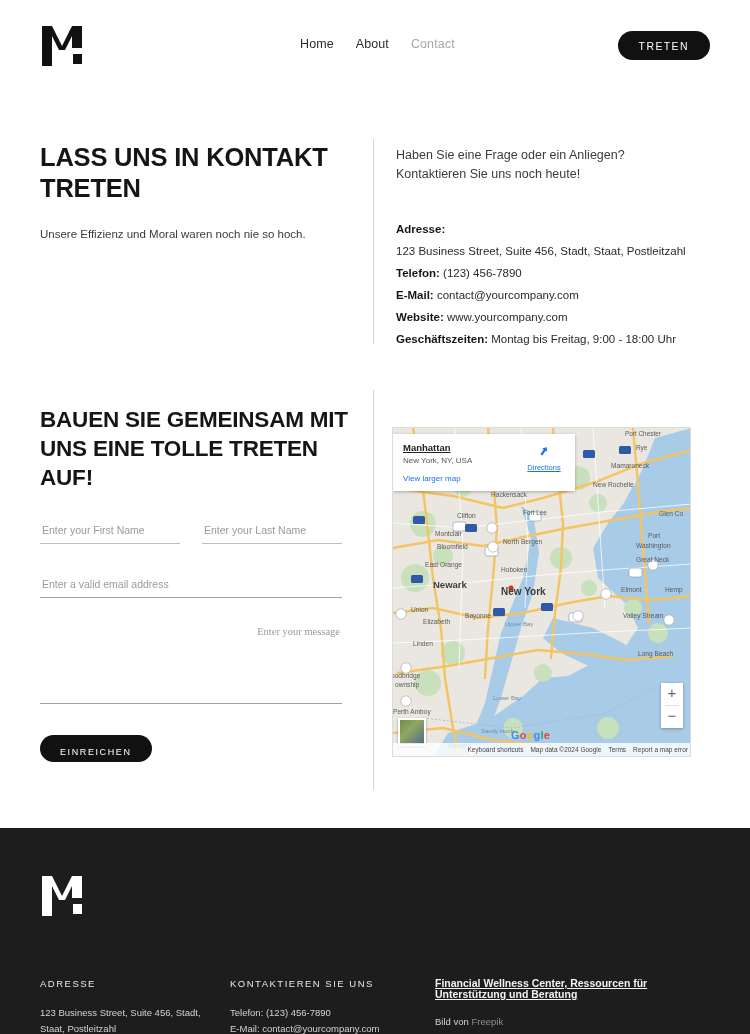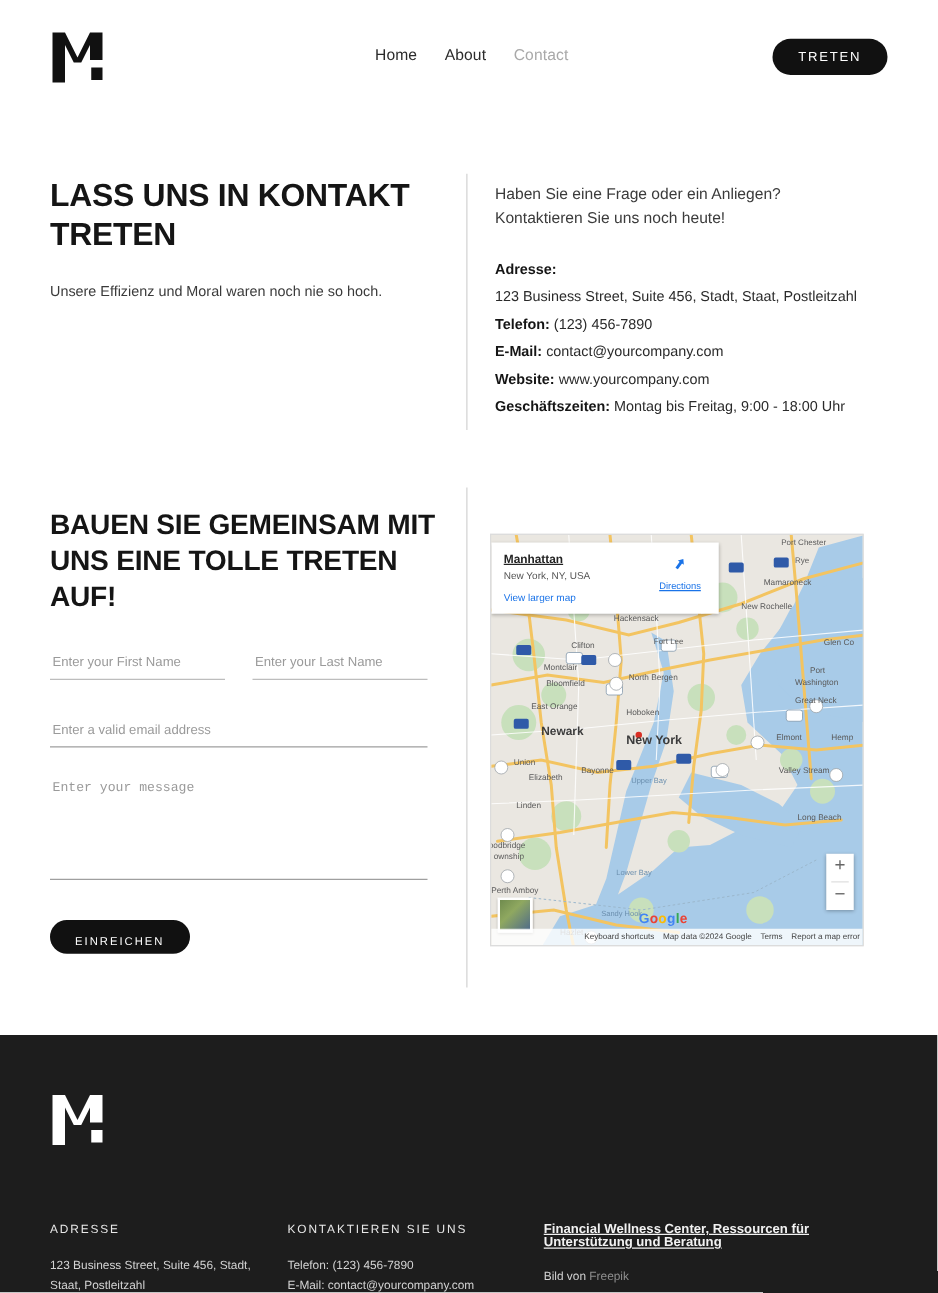--- a/index.html
+++ b/index.html
@@ -74,21 +74,21 @@
     color: #3a3a3a;
     line-height: 16px;
   }
 
   .s1-right { position: absolute; left: 396px; top: 146px; width: 320px; }
   .lead {
     font-size: 12.5px;
     line-height: 19px;
     color: #3b3b3b;
   }
-  .contact-block { margin-top: 21px; }
+  .contact-block { margin-top: 34px; }
   .cline {
     font-size: 11.5px;
     line-height: 22px;
     color: #2a2a2a;
   }
   .cline b { font-weight: bold; color: #151515; }
 
   
   .s2-left { position: absolute; left: 40px; top: 405px; width: 320px; }
   .h2 {
@@ -112,24 +112,25 @@
   }
   .fld::placeholder { color: #9a9a9a; }
   .fld-half { width: 140px; }
   .fld-full { width: 302px; border-bottom: 1px solid #9f9f9f; }
   .gap-a { height: 30px; }
   .gap-b { height: 22px; }
   .ta {
     width: 302px; height: 84px; resize: none;
     border: none; border-bottom: 1px solid #9f9f9f;
     background: transparent;
-    font-family: Liberation Mono, monospace;
+    font-family: Liberation Serif, serif;
     font-size: 10.5px; color: #2a2a2a;
     padding: 4px 2px; outline: none;
     line-height: 15px;
+    text-align: right;
   }
   .ta::placeholder { color: #9a9a9a; }
   .btn-submit {
     margin-top: 27px;
     background: #111111; color: #fff; border: none;
     border-radius: 18px; height: 27px; padding: 12px 20px;
     font-size: 9px; letter-spacing: 1.6px;
     font-family: "Liberation Sans", sans-serif;
     cursor: pointer;
   }

